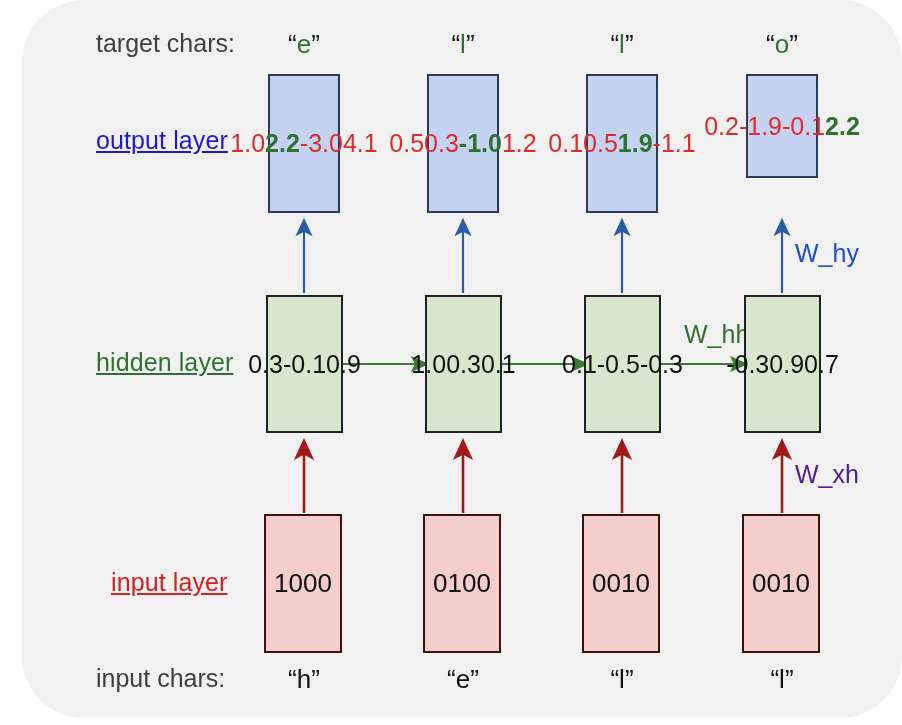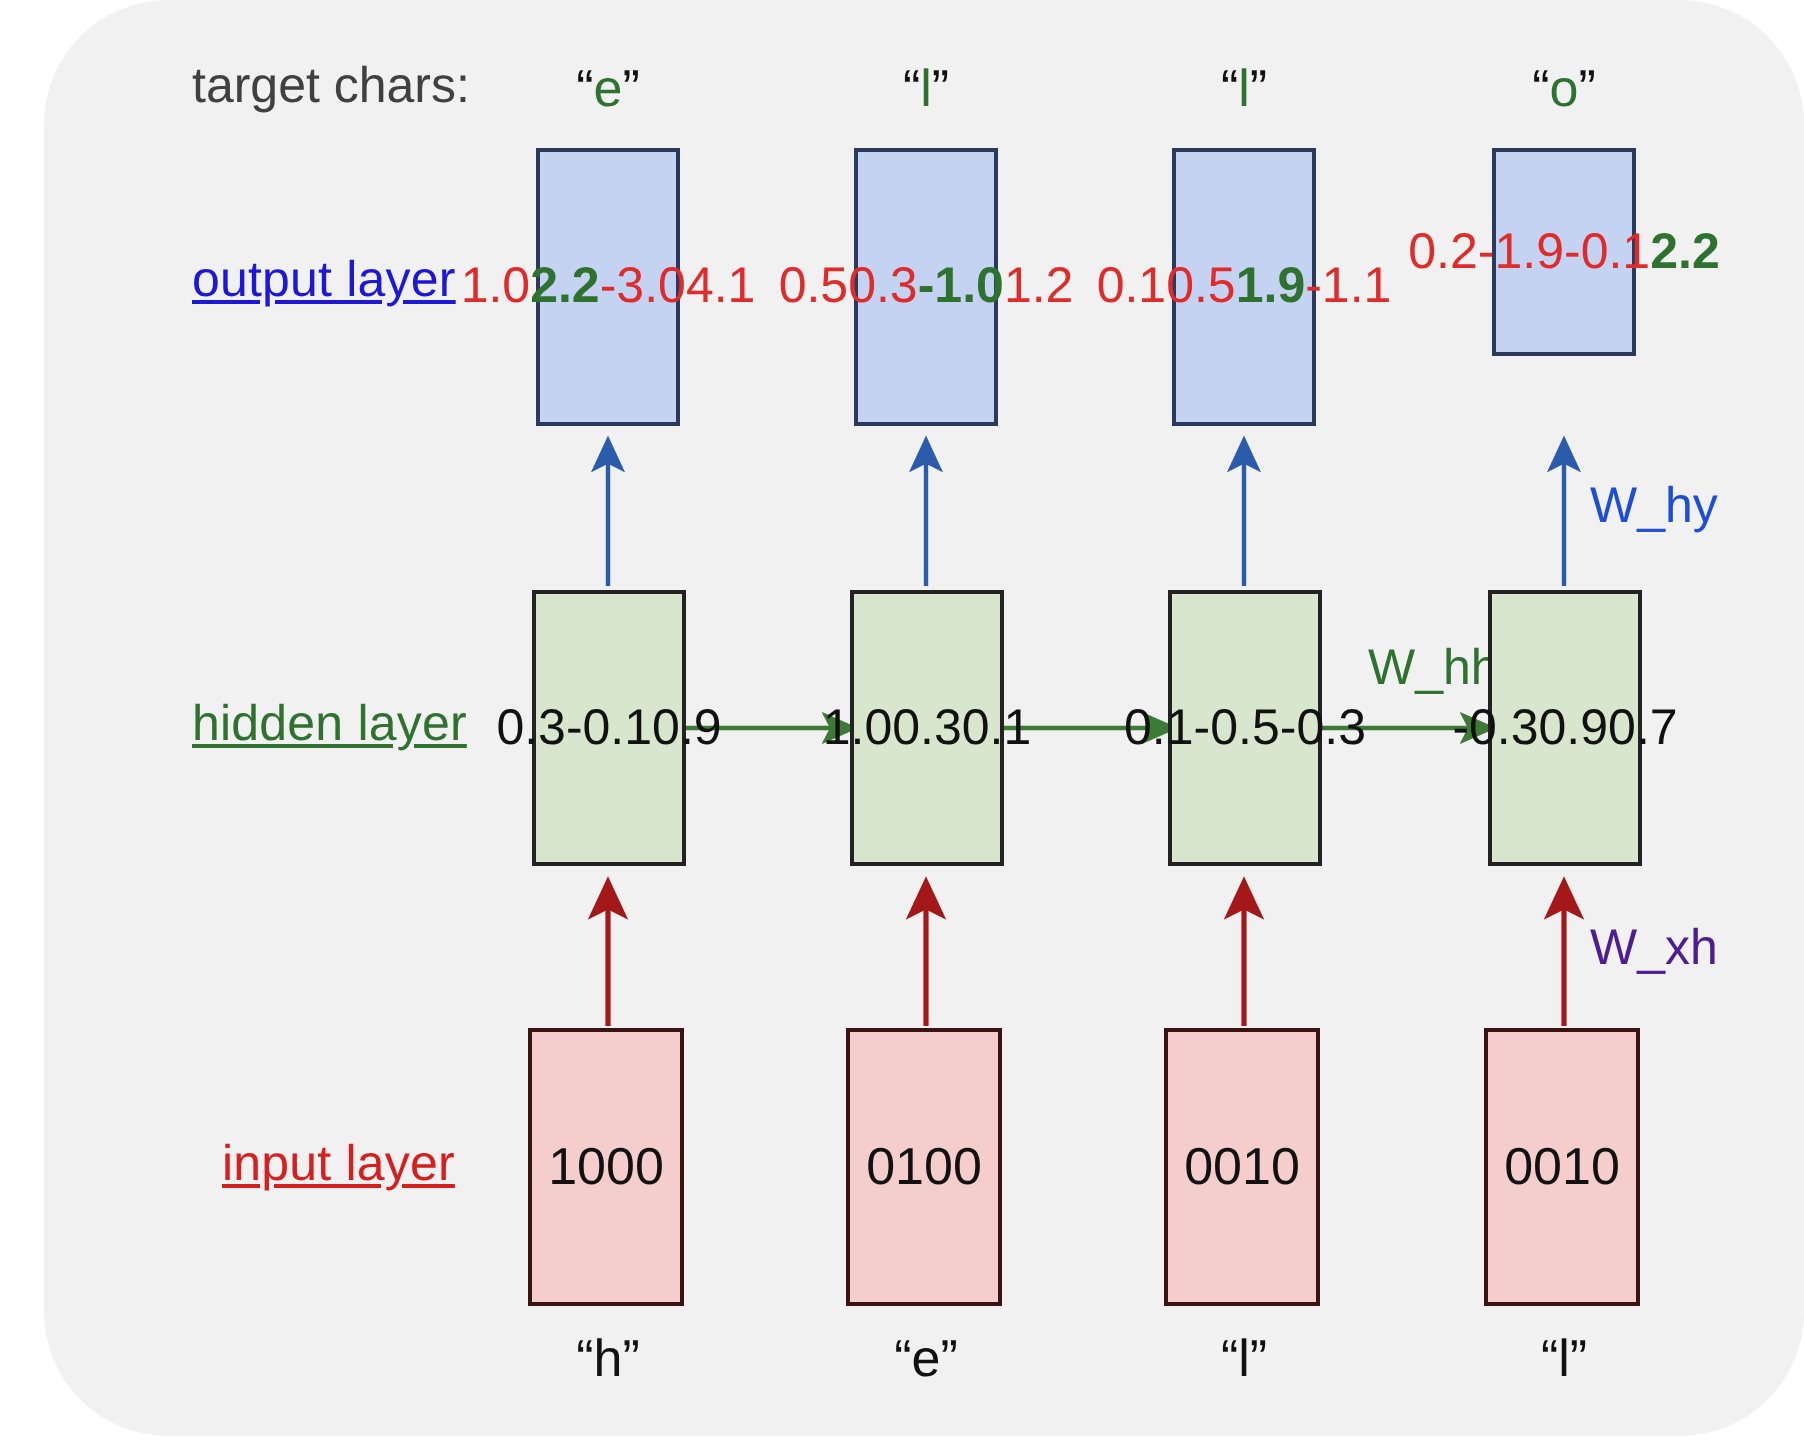--- a/index.html
+++ b/index.html
@@ -77,20 +77,21 @@
       <line x1="463" y1="513" x2="463" y2="449"></line>
       <line x1="622" y1="513" x2="622" y2="449"></line>
       <line x1="782" y1="513" x2="782" y2="449"></line>
     </g>
   </svg>
 
   <div class="lbl-row" style="left:96px;top:29px;">target chars:</div>
   <div class="lbl rowlabel-out" style="left:96px;top:126px;">output layer</div>
   <div class="lbl rowlabel-in" style="left:111px;top:568px;">input layer</div>
   <div class="lbl rowlabel-hid" style="left:96px;top:348px;">hidden layer</div>
+  <div class="lbl-row" style="left:96px;top:664px;">input chars:</div>
 
   <div class="wlbl wlbl-hy" style="left:795px;top:239px;">W_hy</div>
   <div class="wlbl wlbl-hh" style="left:668px;top:320px;margin-left:16px;">W_hh</div>
   <div class="wlbl wlbl-xh" style="left:795px;top:460px;">W_xh</div>
 
   <div id="cols">
       <div class="charcell" style="left: 244px; top: 29px; width: 120px;">“<span class="g">e</span>”</div>
       <div class="box box-out" style="left: 268px; top: 74px; width: 72px; height: 139px;">
         <div class="v pos">1.0</div>
         <div class="v hit">2.2</div>

